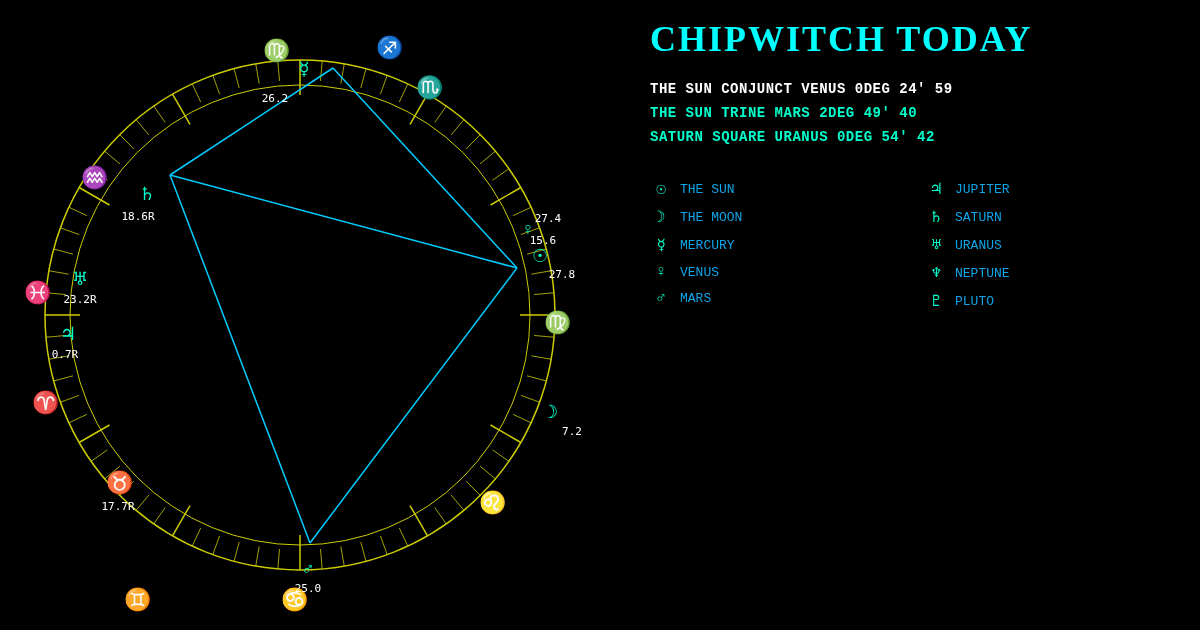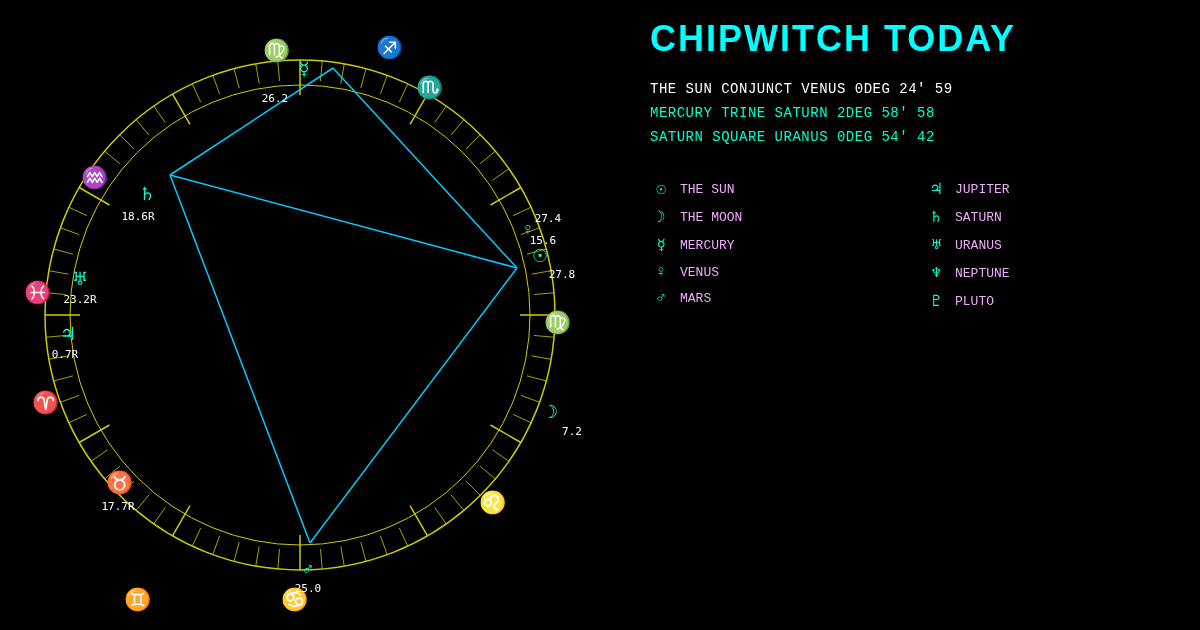--- a/index.html
+++ b/index.html
@@ -30,25 +30,26 @@
       padding: 18px 20px;
     }
 
     #app-title {
       font-size: 36px;
       font-weight: bold;
       color: #00ffff;
       letter-spacing: 2px;
       text-transform: uppercase;
       margin-bottom: 18px;
-      font-family: Liberation Sans, sans-serif;
+      font-family: Liberation Serif, serif;
     }
 
     .aspect-list {
       margin-bottom: 20px;
+      font-weight: bold;
     }
 
     .aspect-item {
       font-size: 14px;
       letter-spacing: 0.5px;
       line-height: 1.7;
       text-transform: uppercase;
     }
 
     .aspect-white { color: #ffffff; }
@@ -73,21 +74,21 @@
     }
 
     .legend-symbol {
       color: #00ffcc;
       font-size: 16px;
       width: 22px;
       text-align: center;
     }
 
     .legend-label {
-      color: #f0abfc;
+      color: #0ea5e9;
       font-size: 13px;
     }
 
     
     #chart-svg {
       width: 620px;
       height: 630px;
     }
   </style>
 </head>
@@ -236,21 +237,21 @@
 
   </svg>
 </div>
 
 <div id="info-panel">
   <div id="app-title">ChipWitch Today</div>
 
   <div class="aspect-list">
 
   <div class="aspect-item aspect-white">The Sun Conjunct Venus 0Deg 24' 59</div>
-      <div class="aspect-item aspect-cyan">Mercury Trine Saturn 2Deg 58' 58</div>
+      <div class="aspect-item aspect-cyan">The Sun Trine Mars 2Deg 49' 40</div>
       <div class="aspect-item aspect-cyan">Saturn Square Uranus 0Deg 54' 42</div>
     </div>
 
   <div id="legend">
 
   <div style="display: flex; flex-direction: column; gap: 8px;">
         <div class="legend-item">
           <span class="legend-symbol">☉</span>
           <span class="legend-label">The Sun</span>
         </div>

